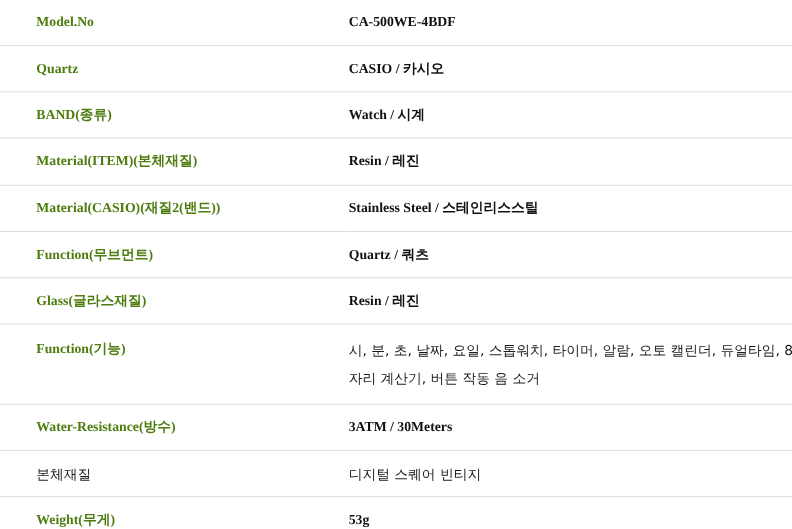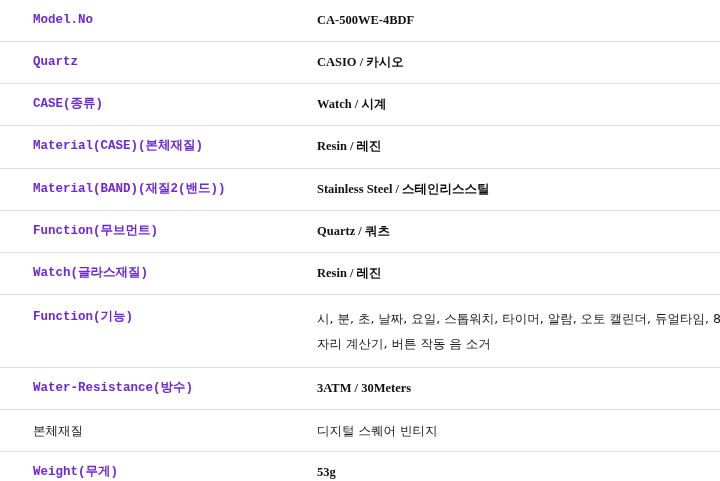--- a/index.html
+++ b/index.html
@@ -24,23 +24,23 @@
   }
   .spec-table td {
     vertical-align: top;
     padding: 9px 4px 9px 0;
     font-size: 12.5px;
     line-height: 1.85;
   }
   td.label-cell {
     width: 280px;
     padding-left: 33px;
-    font-family: Liberation Mono, monospace;
+    font-family: Liberation Serif, serif;
     font-weight: bold;
-    color: #6d28d9;
+    color: #4d7c0f;
   }
   td.value-cell {
     width: 407px;
     padding-right: 18px;
     font-family: "Liberation Serif", serif;
     font-weight: bold;
     color: #111111;
   }
   
   td.ko {
@@ -64,37 +64,37 @@
   <tbody>
     <tr>
       <td class="label-cell">Model.No</td>
       <td class="value-cell">CA-500WE-4BDF</td>
     </tr>
     <tr>
       <td class="label-cell">Quartz</td>
       <td class="value-cell">CASIO / 카시오</td>
     </tr>
     <tr>
-      <td class="label-cell">CASE(종류)</td>
+      <td class="label-cell">BAND(종류)</td>
       <td class="value-cell">Watch / 시계</td>
     </tr>
     <tr>
-      <td class="label-cell">Material(CASE)(본체재질)</td>
+      <td class="label-cell">Material(ITEM)(본체재질)</td>
       <td class="value-cell">Resin / 레진</td>
     </tr>
     <tr>
-      <td class="label-cell">Material(BAND)(재질2(밴드))</td>
+      <td class="label-cell">Material(CASIO)(재질2(밴드))</td>
       <td class="value-cell">Stainless Steel / 스테인리스스틸</td>
     </tr>
     <tr>
       <td class="label-cell">Function(무브먼트)</td>
       <td class="value-cell">Quartz / 쿼츠</td>
     </tr>
     <tr>
-      <td class="label-cell">Watch(글라스재질)</td>
+      <td class="label-cell">Glass(글라스재질)</td>
       <td class="value-cell">Resin / 레진</td>
     </tr>
     <tr class="row-tall">
       <td class="label-cell">Function(기능)</td>
       <td class="value-cell multiline ko">시, 분, 초, 날짜, 요일, 스톱워치, 타이머, 알람, 오토 캘린더, 듀얼타임, 8자리 계산기, 버튼 작동 음 소거</td>
     </tr>
     <tr>
       <td class="label-cell">Water-Resistance(방수)</td>
       <td class="value-cell">3ATM / 30Meters</td>
     </tr>

